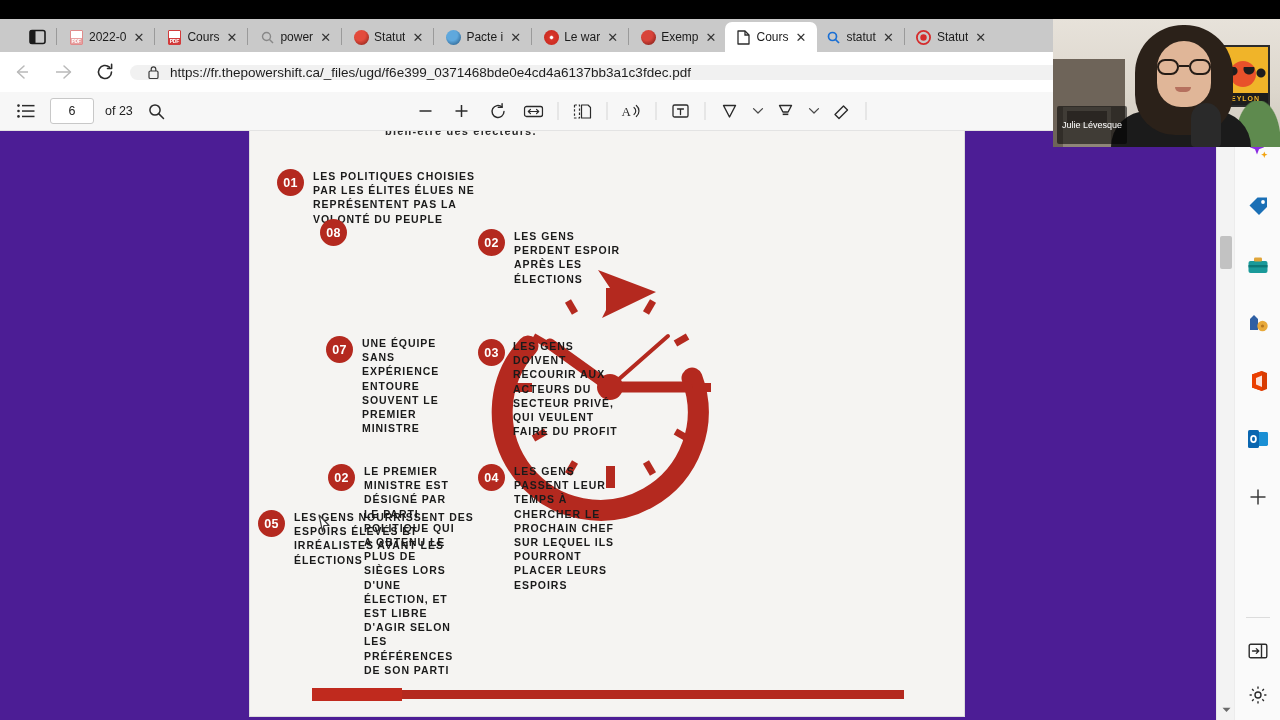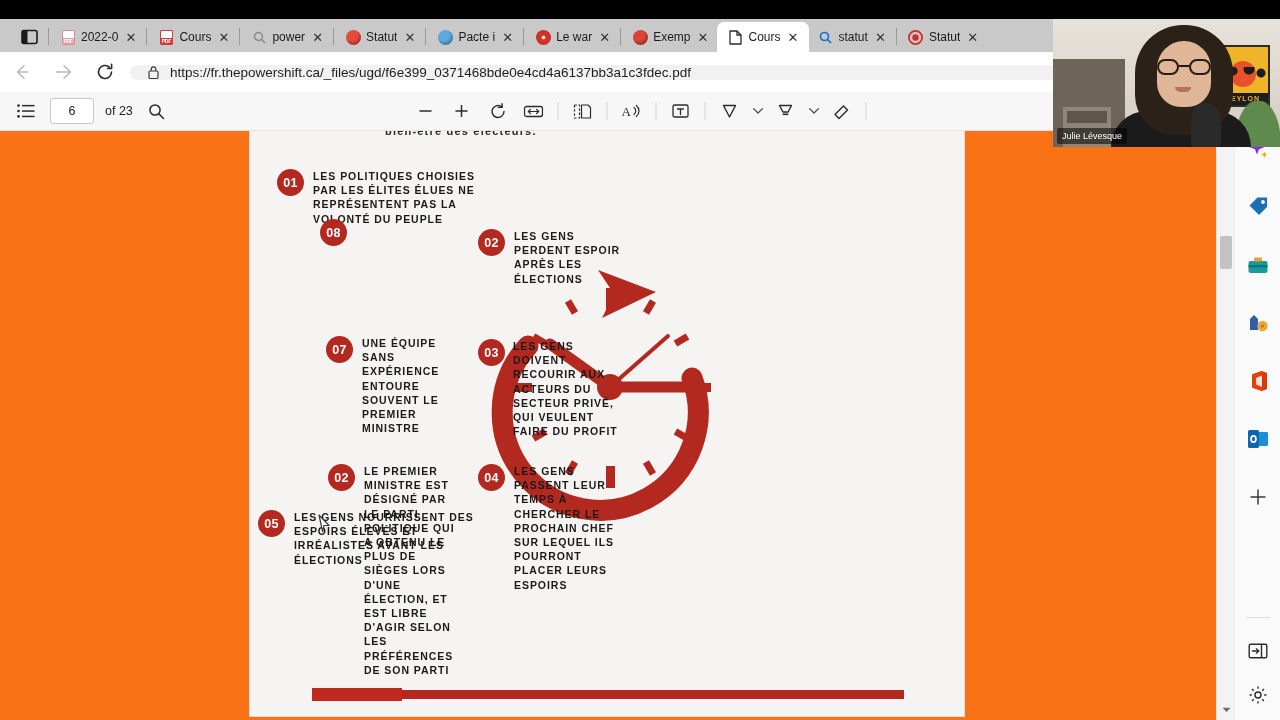--- a/index.html
+++ b/index.html
@@ -5,21 +5,21 @@
   * { box-sizing: border-box; margin:0; padding:0; }
   html,body{ width:1280px; height:720px; overflow:hidden; background:#000; }
   body { font-family:"Liberation Sans", sans-serif; }
 
   .screen { position:relative; width:1280px; height:720px; background:#fff; overflow:hidden; }
 
   
   .top-band { position:absolute; left:0; top:0; width:1280px; height:19px; background:#000; }
 
   
-  .tabstrip { position:absolute; left:0; top:19px; width:1280px; height:33px; background:#c9c9c9; display:flex; align-items:flex-end; padding-left:12px; }
+  .tabstrip { position:absolute; left:0; top:19px; width:1280px; height:33px; background:#c9c9c9; display:flex; align-items:flex-end; padding-left:20px; }
   .win-icon { width:34px; height:30px; display:flex; align-items:center; justify-content:center; flex:0 0 auto; }
   .win-icon svg { display:block; }
   .tab-sep { width:1px; height:17px; background:#9a9a9a; margin:0 2px 7px 2px; flex:0 0 auto; }
   .tab { height:30px; display:flex; align-items:center; gap:5px; padding:0 6px 0 9px; border-radius:7px 7px 0 0; flex:0 0 auto;
          font-size:12px; color:#1b1b1b; white-space:nowrap; position:relative; }
   .tab.active { background:#fff; }
   .tab .favicon { width:16px; height:16px; flex:0 0 auto; display:flex; align-items:center; justify-content:center; }
   .tab .t-label { max-width:46px; overflow:hidden; text-overflow:clip; display:inline-block; }
   .tab .t-close { width:15px; height:15px; display:flex; align-items:center; justify-content:center; font-size:13px; color:#333; flex:0 0 auto; }
 
@@ -44,21 +44,21 @@
              display:flex; align-items:center; }
   .tb-btn { width:34px; height:30px; display:flex; align-items:center; justify-content:center; border-radius:4px; }
   .pagebox { width:44px; height:26px; border:1px solid #c8c8c8; border-radius:3px; background:#fff; display:flex; align-items:center; justify-content:center;
              font-size:12.5px; color:#222; margin-left:7px; }
   .ofpages { font-size:12.5px; color:#222; margin-left:11px; }
   .tb-center { position:absolute; left:50%; transform:translateX(-50%); display:flex; align-items:center; gap:2px; }
   .tb-vsep { width:1px; height:18px; background:#d6d6d6; margin:0 5px; }
   .chev { width:18px; height:30px; display:flex; align-items:center; justify-content:center; }
 
   
-  .viewer { position:absolute; left:0; top:131px; width:1234px; height:589px; background:#f97316; overflow:hidden;padding-left:36px; }
+  .viewer { position:absolute; left:0; top:131px; width:1234px; height:589px; background:#4c1d95; overflow:hidden;padding-left:36px; }
   .page { position:absolute; left:250px; top:0px; width:714px; height:585px; background:#f5f4f2; box-shadow:0 0 0 1px #dcdcdc; }
   .cut-line { position:absolute; left:135px; top:-6px; font-size:11px; font-weight:bold; letter-spacing:1.2px; color:#2a2a2a;
               height:12px; overflow:hidden; }
 
   .info { position:absolute; font-size:0; }
   .badge { width:27px; height:27px; border-radius:50%; background:#b4291f; color:#fff; font-size:12.5px; font-weight:bold;
            display:flex; align-items:center; justify-content:center; letter-spacing:0.3px; flex:0 0 auto;text-align:right; }
   .itext { font-size:10.5px; font-weight:bold; line-height:14.2px; letter-spacing:0.95px; color:#1a1a1a; }
   .irow { display:flex; align-items:flex-start; gap:9px; }
 
@@ -98,21 +98,21 @@
   .wc-head { position:absolute; left:82px; top:6px; width:98px; height:122px; }
   .wc-hair { position:absolute; left:0; top:0; width:98px; height:110px; border-radius:48px 48px 40px 40px; background:#2b2119; }
   .wc-face { position:absolute; left:22px; top:16px; width:54px; height:66px; border-radius:27px 27px 24px 24px; background:#e0b698; }
   .wc-glass { position:absolute; left:22px; top:34px; width:54px; height:16px; }
   .wc-glass i { position:absolute; top:0; width:22px; height:16px; border:2.4px solid #241c16; border-radius:8px; }
   .wc-glass i.l { left:0; } .wc-glass i.r { right:0; }
   .wc-glass b { position:absolute; left:22px; top:6px; width:10px; height:2.4px; background:#241c16; }
   .wc-mouth { position:absolute; left:40px; top:62px; width:16px; height:5px; border-radius:0 0 8px 8px; background:#b5705e; }
   .wc-body { position:absolute; left:58px; bottom:0; width:140px; height:36px; border-radius:55px 55px 0 0; background:#1b1b1b; }
   .wc-mic { position:absolute; left:138px; bottom:0; width:30px; height:44px; border-radius:15px 15px 4px 4px; background:#2a2a2a; }
-  .wc-name { position:absolute; left:4px; bottom:3px; background:rgba(0,0,0,0.55); color:#fff; font-size:9px; padding:3px 5px; border-radius:2px; }
+  .wc-name { position:absolute; left:4px; bottom:3px; background:rgba(0,0,0,0.55); color:#fff; font-size:9px; padding:14px 5px; border-radius:2px; }
 
   
   .cursor { position:absolute; left:318px; top:383px; }
 </style>
 </head>
 <body>
 
 <div class="screen">
 
   <div class="top-band"></div>

